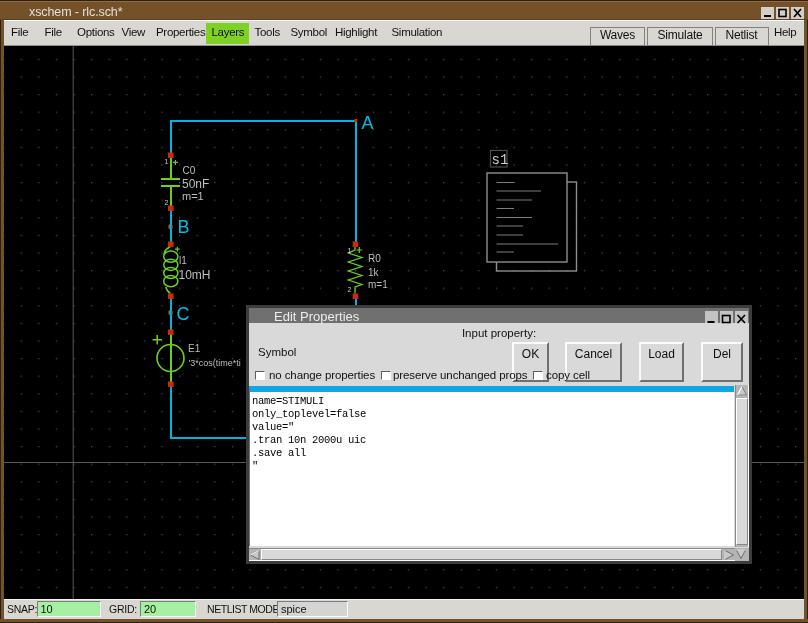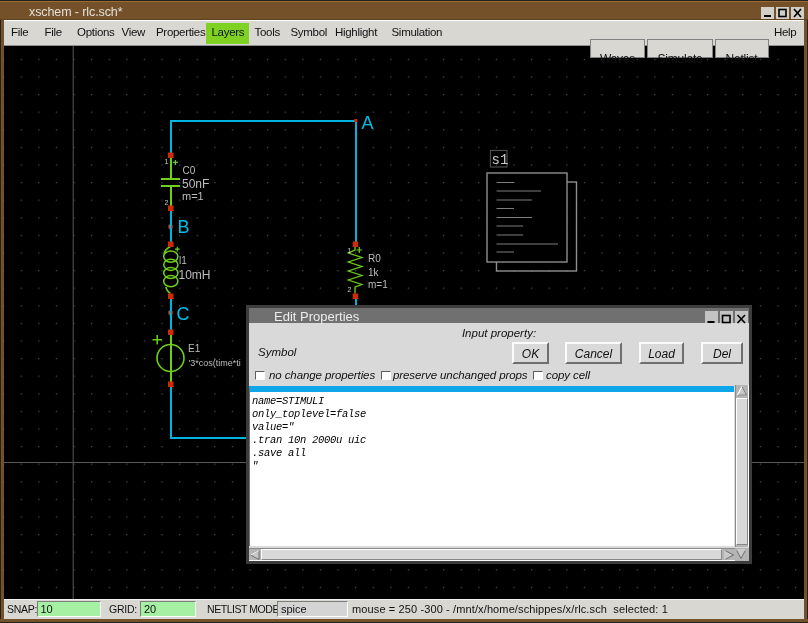--- a/index.html
+++ b/index.html
@@ -10,48 +10,48 @@
 #titlebar { position:absolute; left:0; top:0; width:808px; height:20px;
   background:#745129; border-top:1px solid #24221f; box-shadow: inset 0 1px 0 #9c6a33, inset 0 -1px 0 #5e421f; }
 #titlebar .ttext { position:absolute; left:29px; top:4px; font-size:12.5px; letter-spacing:-0.1px; color:#e3e0da; }
 .wbtn { position:absolute; width:13px; height:12px; background:#d2cfc9; }
 .wbtn svg { position:absolute; left:0; top:0; }
 #menubar { position:absolute; left:1px; top:20px; width:806px; height:26px;
   background:#d9d7d2; border-top:1px solid #ffffff; border-bottom:1px solid #8f8f8f; }
 .mi { position:absolute; top:4.5px; font-size:11.5px; letter-spacing:-0.3px; color:#111; }
 #layershl { position:absolute; left:205px; top:2px; width:43px; height:21px; background:#7fd224;padding-left:20px; }
 #layershl span { position:absolute; left:5.5px; top:3px; font-size:11.5px; letter-spacing:-0.3px; color:#111; }
-.mbtn { position:absolute; top:18px; height:19px; background:#d9d7d2;
-  border:1px solid #828282; font-size:12px; letter-spacing:-0.2px; color:#111; text-align:center; padding-top:12px; }
+.mbtn { position:absolute; top:6px; height:19px; background:#d9d7d2;
+  border:1px solid #828282; font-size:12px; letter-spacing:-0.2px; color:#111; text-align:center; padding-top:0px; }
 
 #canvas { position:absolute; left:4px; top:46px; width:800px; height:553px; background:#000; }
 
 #bleft  { position:absolute; left:0; top:20px; width:4px;  height:603px; background:#745129; border-left:1px solid #24221f; }
 #bright { position:absolute; left:804px; top:20px; width:4px; height:603px; background:#745129; border-right:1px solid #24221f;}
 #bbottom{ position:absolute; left:0; top:619px; width:808px; height:4px; background:#745129; border-bottom:1px solid #24221f;}
 
 #status { position:absolute; left:4px; top:599px; width:800px; height:20px; background:#d9d7d2; box-shadow: inset 0 1px 0 #f2f2f2; }
 .st { position:absolute; top:4px; font-size:10.5px; letter-spacing:-0.25px; color:#111; }
 .sfield { position:absolute; top:2px; height:16px; font-size:11px; color:#111;
   border-top:1px solid #7c7c7c; border-left:1px solid #7c7c7c;
   border-bottom:1px solid #fcfcfc; border-right:1px solid #fcfcfc; padding:1px 0 0 3px; }
 
 #dlg { position:absolute; left:246px; top:305px; width:506px; height:259px;
   background:#d9d9d9; border:3px solid #3c3c3c; }
 #dlgtitle { position:absolute; left:0; top:0; width:500px; height:15px; background:#707070; }
 #dlgtitle span { position:absolute; left:25px; top:1px; font-size:13px; color:#ececec; }
 .dbtn { position:absolute; top:3px; width:13px; height:12px; background:#c3c3c3; }
-#dlgbody { position:absolute; left:0; top:15px; width:500px; height:238px;font-style:italic; }
+#dlgbody { position:absolute; left:0; top:15px; width:500px; height:238px; }
 #inprop { position:absolute; left:0; top:4px; width:500px; text-align:center; font-size:11.5px; color:#111; }
 #symlbl { position:absolute; left:9px; top:22.5px; font-size:11.5px; color:#111; }
 #symentry { position:absolute; left:63px; top:21px; width:183px; height:17px; background:#fff;
   border-top:1px solid #6e6e6e; border-left:1px solid #6e6e6e;
   border-bottom:1px solid #fdfdfd; border-right:1px solid #fdfdfd;
   font-size:12px; color:#111; padding:1px 0 0 2px; }
-.pbtn { position:absolute; top:19px; height:22px; background:#d9d9d9; font-size:12px; color:#111;
+.pbtn { position:absolute; top:19px; height:40px; background:#d9d9d9; font-size:12px; color:#111;
   text-align:center; padding-top:3px;
   border-top:2px solid #fbfbfb; border-left:2px solid #fbfbfb;
   border-bottom:2px solid #6f6f6f; border-right:2px solid #6f6f6f; }
 .cb { position:absolute; top:47.5px; width:10px; height:9.5px; background:#fff;
   border-top:1px solid #5e5e5e; border-left:1px solid #5e5e5e;
   border-bottom:1px solid #fdfdfd; border-right:1px solid #fdfdfd; }
 .cblbl { position:absolute; top:45.5px; font-size:11.5px; letter-spacing:-0.1px; color:#111; }
 #textarea { position:absolute; left:0px; top:63px; width:485px; height:160px; background:#fff;
   border-top:6px solid #0ea5e9; border-left:1px solid #707070;
   font-family:"Liberation Mono",monospace; font-size:10.5px; letter-spacing:-0.3px; line-height:13px;
@@ -281,16 +281,15 @@
   </div>
 </div>
 
 <div id="status">
   <div class="st" style="left:3px;">SNAP:</div>
   <div class="sfield" style="left:32.5px; width:64.5px; background:#a5f0a2;">10</div>
   <div class="st" style="left:105px;">GRID:</div>
   <div class="sfield" style="left:136px; width:55.5px; background:#a5f0a2;">20</div>
   <div class="st" style="left:203px; font-size:10.5px; letter-spacing:-0.45px;">NETLIST MODE:</div>
   <div class="sfield" style="left:273px; width:71px; background:#d4d4d4;">spice</div>
-  <div class="st" style="left:348px; font-size:11px; letter-spacing:0.12px;">mouse = 250 -300 - /mnt/x/home/schippes/x/rlc.sch&nbsp; selected: 1</div>
 </div>
 
 </div>
 
 </body></html>

